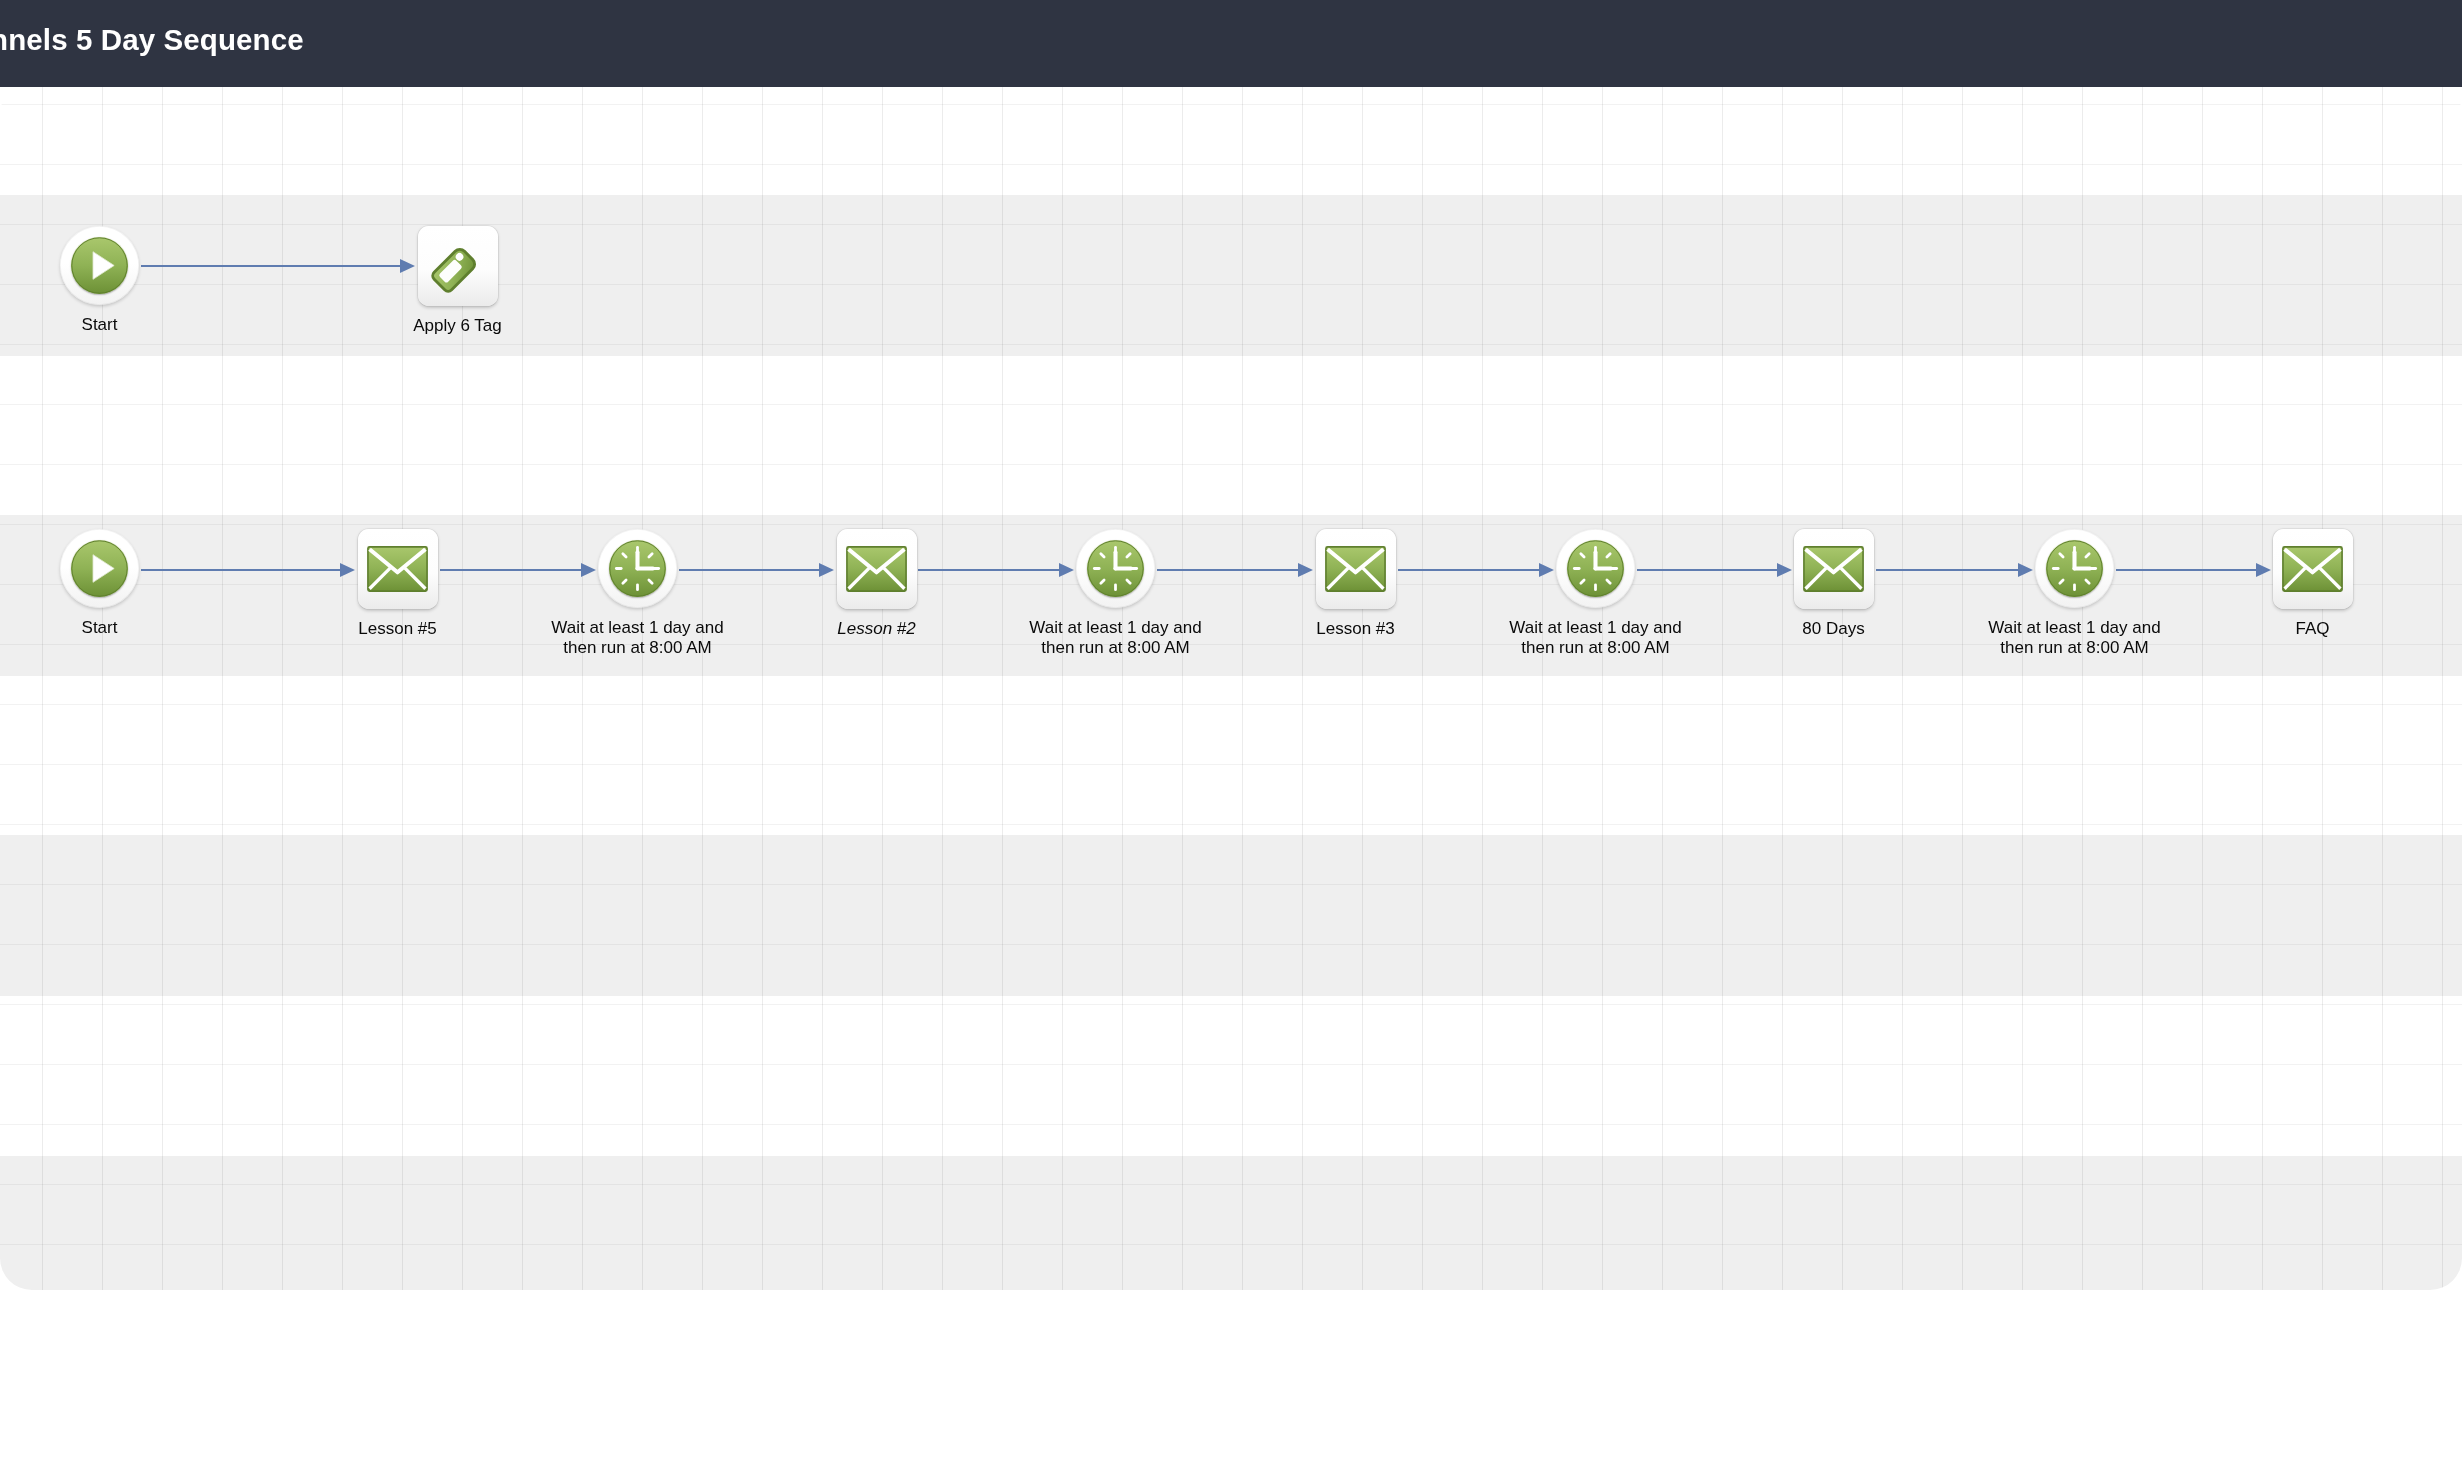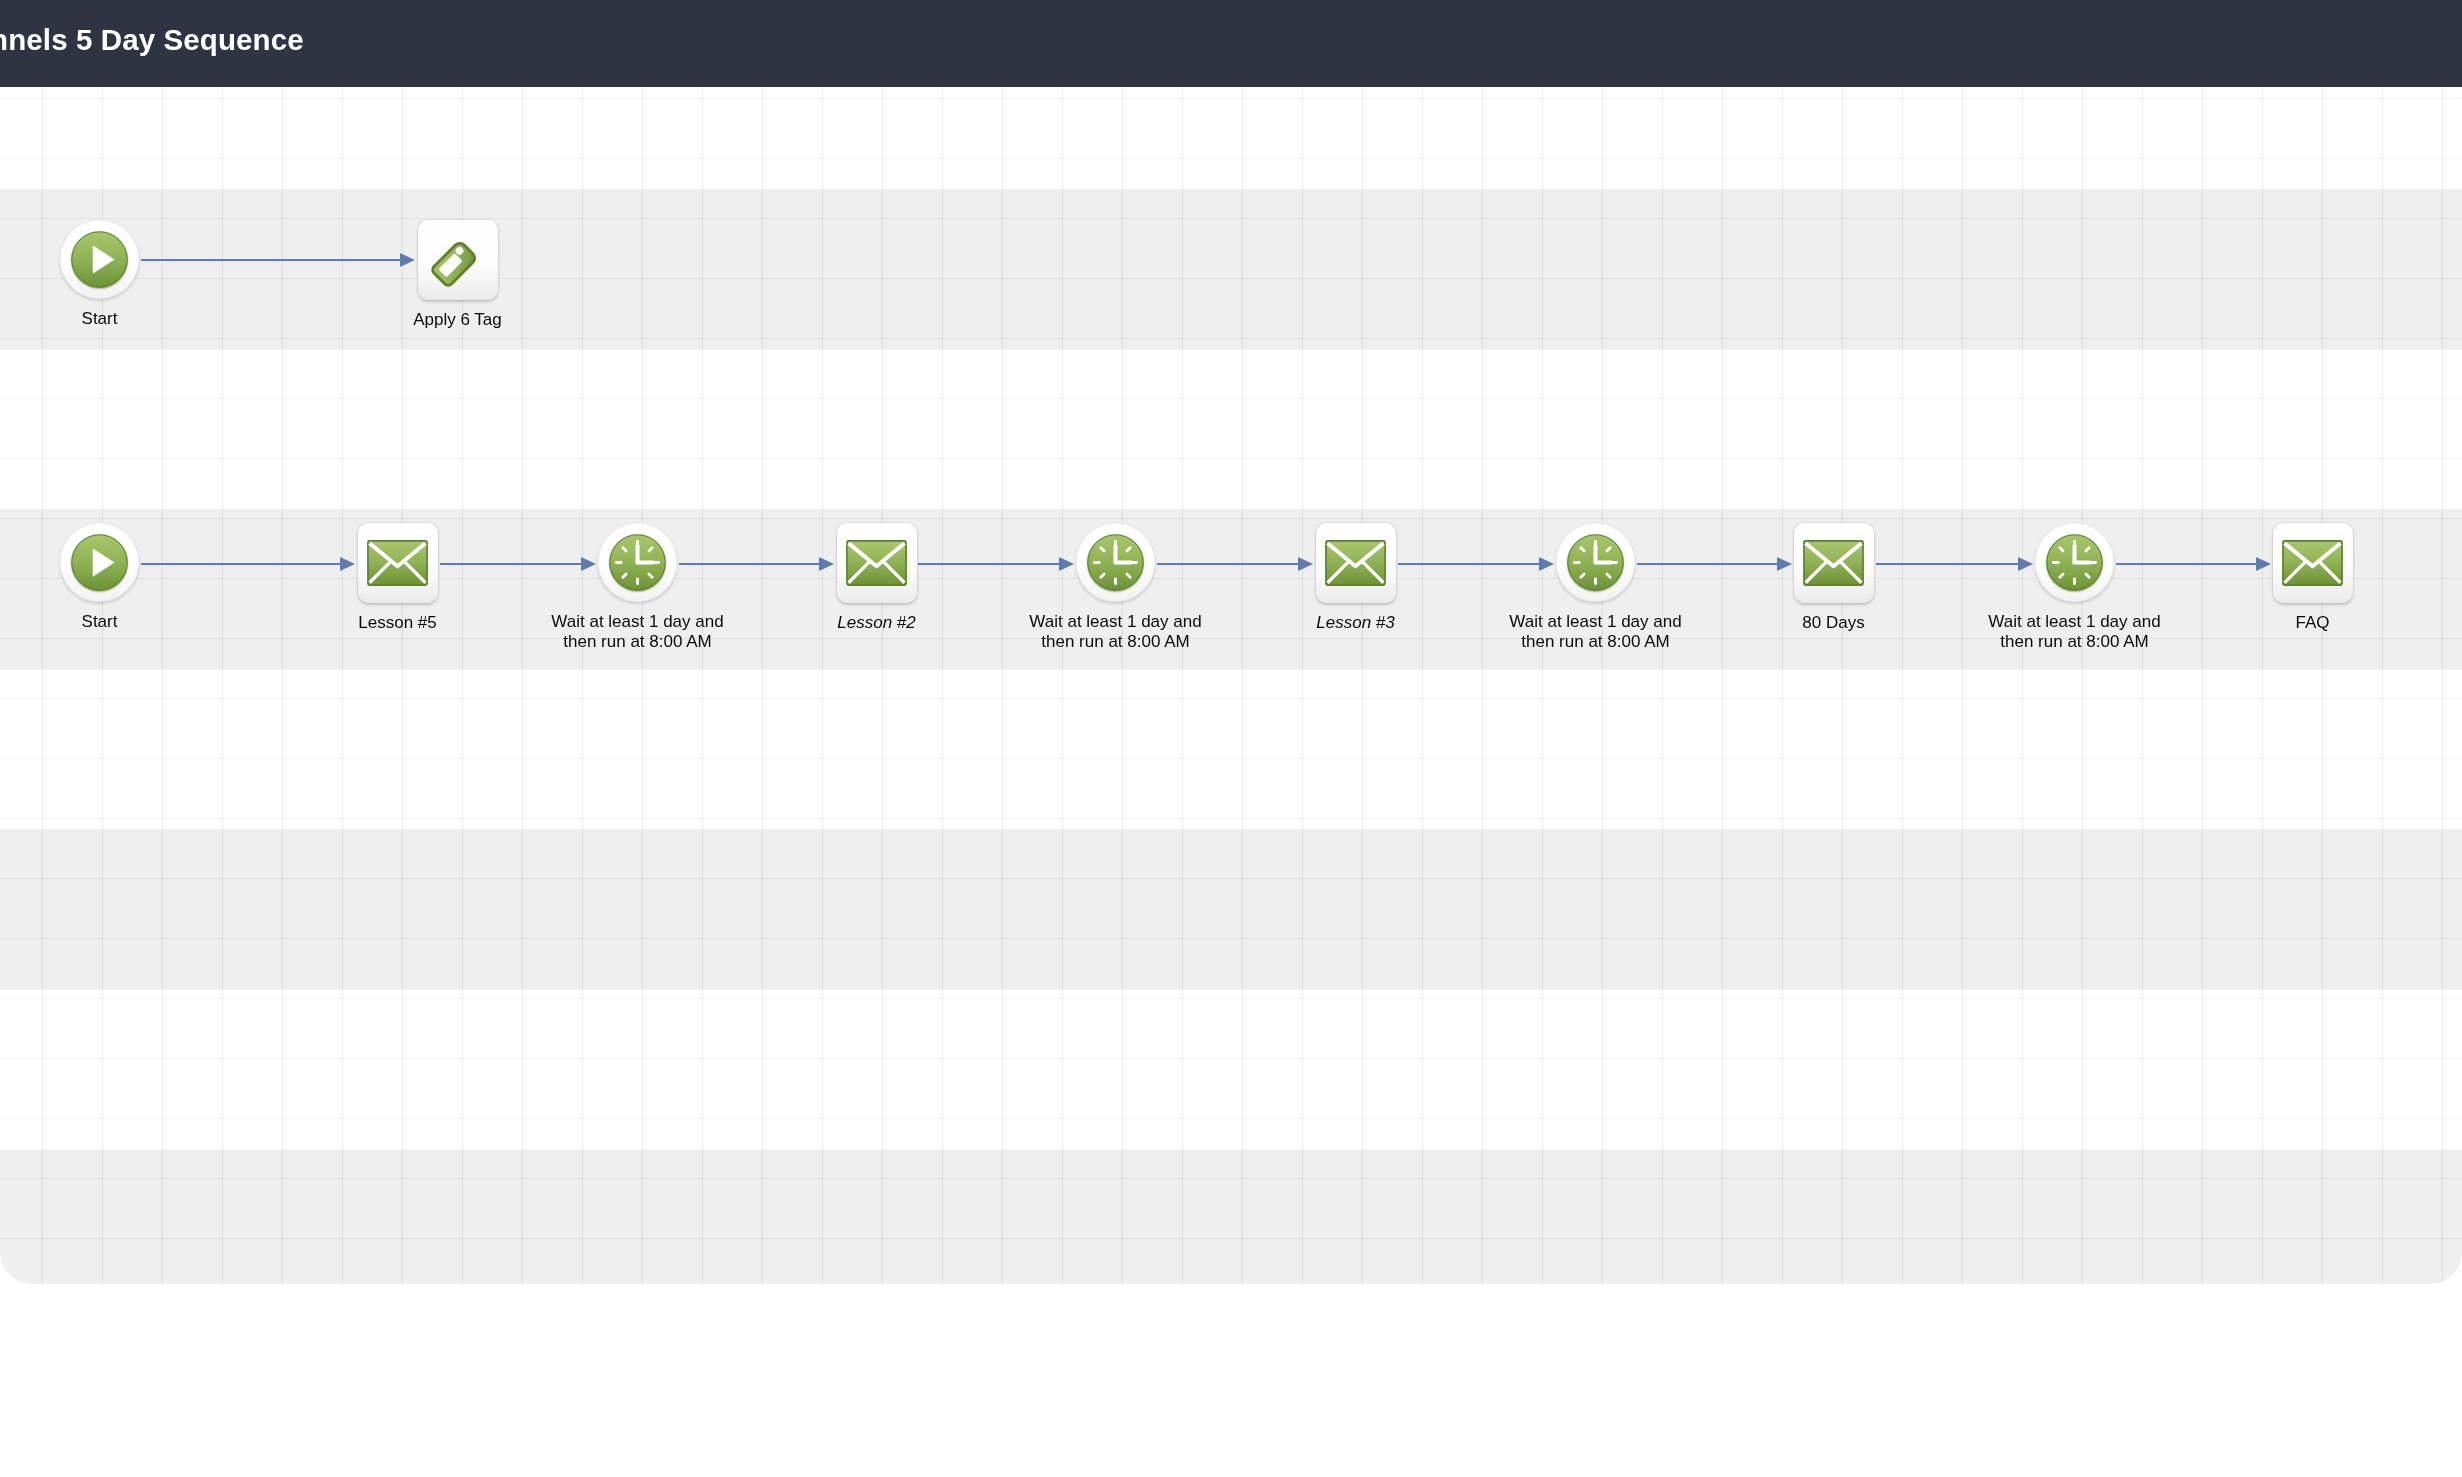--- a/index.html
+++ b/index.html
@@ -28,21 +28,21 @@
     font-size: 29.5px;
     font-weight: bold;
     color: #ffffff;
     letter-spacing: 0.1px;
     white-space: nowrap;
   }
 
   
   #canvas {
     position: absolute;
-    left: 0; top: 76px;
+    left: 0; top: 82px;
     width: 2462px;
     height: 1208px;
     background: #ffffff;
     overflow: hidden;
     border-radius: 32px;
   }
 
   
   .band {
     position: absolute;
@@ -352,21 +352,21 @@
        <g stroke="#ffffff" stroke-width="5" stroke-linecap="round">
          <line x1="35" y1="35" x2="35" y2="15"></line>
          <line x1="35" y1="35" x2="54" y2="35"></line>
        </g>
      </svg>
           </div>
         </div>
         <div class="node-label wide">Wait at least 1 day and
 then run at 8:00 AM</div>
       </div>
-      <div class="node" style="left: 1356px; top: 447px; font-style: italic;">
+      <div class="node" style="left: 1356px; top: 447px;">
         <div class="node-shape shape-square">
           <span>
             <svg width="61" height="46" viewBox="0 0 74 56">
        <defs>
          <linearGradient id="gev" x1="0" y1="0" x2="0" y2="1">
            <stop offset="0%" stop-color="#a9c76c"></stop>
                   <stop offset="50%" stop-color="#8fb255"></stop>
            <stop offset="100%" stop-color="#6d9136"></stop>
          </linearGradient>
        </defs>

